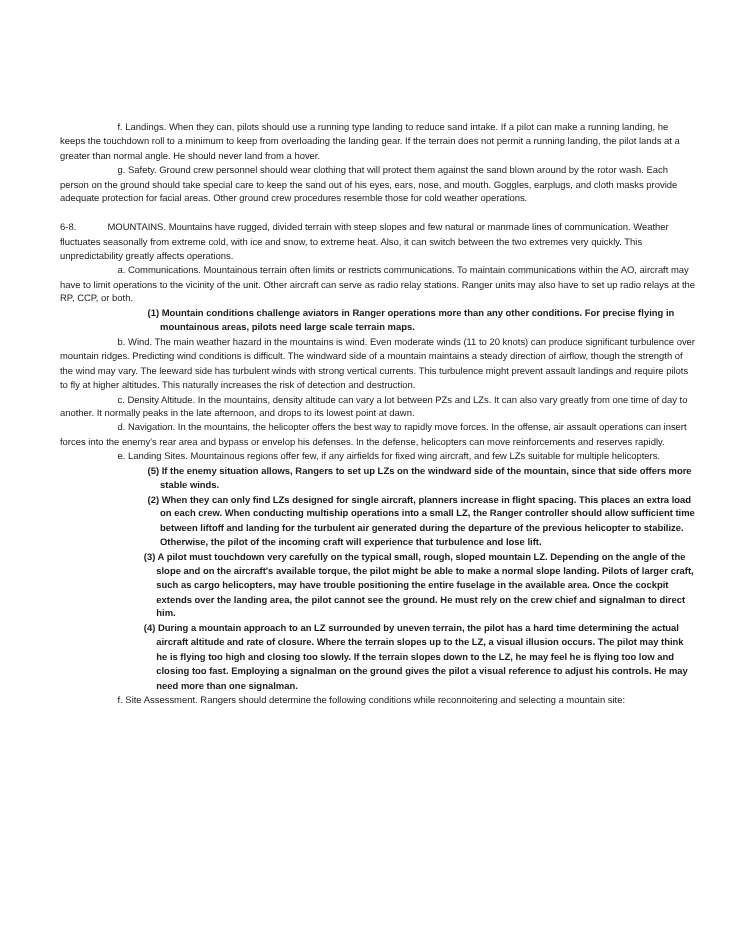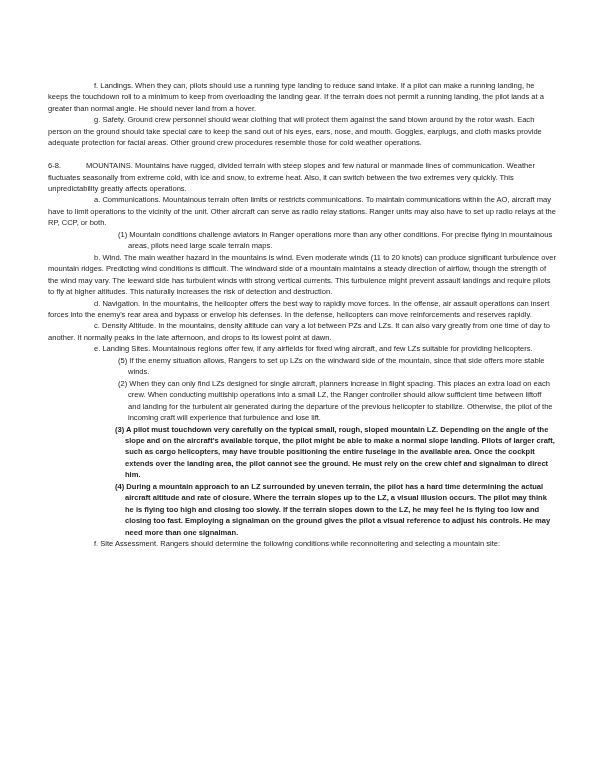--- a/index.html
+++ b/index.html
@@ -17,21 +17,21 @@
   .page {
     position: relative;
     width: 600px;
     height: 758px;
     background: #ffffff;
     box-sizing: border-box;
   }
   .content {
     position: absolute;
     left: 48px;
-    top: 80px;
+    top: 96px;
     width: 508px;
     font-size: 7.55px;
     line-height: 11.45px;
     text-align: left;
     color: #1c1c1c;
     -webkit-font-smoothing: antialiased;
   }
   
   p {
     margin: 0;
@@ -46,20 +46,21 @@
   }
   .section-head .sec-num {
     display: inline-block;
     min-width: 38px;
   }
   
   .sub-item {
     padding-left: 80px;
     text-indent: -10px;
     margin: 0;
+    font-weight: bold;
   }
   
   .sub-item-b {
     padding-left: 77px;
     text-indent: -10px;
     margin: 0;
     font-weight: bold;
   }
 </style>
 </head>
@@ -74,25 +75,25 @@
 
     <p class="section-head"><span class="sec-num">6-8.</span><span>MOUNTAINS. Mountains have rugged, divided terrain with steep slopes and few natural or manmade lines of communication. Weather fluctuates seasonally from extreme cold, with ice and snow, to extreme heat. Also, it can switch between the two extremes very quickly. This unpredictability greatly affects operations.</span></p>
 
     <p class="para">a. Communications. Mountainous terrain often limits or restricts communications. To maintain communications within the AO, aircraft may have to limit operations to the vicinity of the unit. Other aircraft can serve as radio relay stations. Ranger units may also have to set up radio relays at the RP, CCP, or both.</p>
 
     <p class="sub-item">(1) Mountain conditions challenge aviators in Ranger operations more than any other conditions. For precise flying in mountainous areas, pilots need large scale terrain maps.</p>
 
 
     <p class="para">b. Wind. The main weather hazard in the mountains is wind. Even moderate winds (11 to 20 knots) can produce significant turbulence over mountain ridges. Predicting wind conditions is difficult. The windward side of a mountain maintains a steady direction of airflow, though the strength of the wind may vary. The leeward side has turbulent winds with strong vertical currents. This turbulence might prevent assault landings and require pilots to fly at higher altitudes. This naturally increases the risk of detection and destruction.</p>
 
+    <p class="para">c. Density Altitude. In the mountains, density altitude can vary a lot between PZs and LZs. It can also vary greatly from one time of day to another. It normally peaks in the late afternoon, and drops to its lowest point at dawn.</p>
+
     <p class="para">d. Navigation. In the mountains, the helicopter offers the best way to rapidly move forces. In the offense, air assault operations can insert forces into the enemy's rear area and bypass or envelop his defenses. In the defense, helicopters can move reinforcements and reserves rapidly.</p>
 
-    <p class="para">c. Density Altitude. In the mountains, density altitude can vary a lot between PZs and LZs. It can also vary greatly from one time of day to another. It normally peaks in the late afternoon, and drops to its lowest point at dawn.</p>
-
-    <p class="para">e. Landing Sites. Mountainous regions offer few, if any airfields for fixed wing aircraft, and few LZs suitable for providing helicopters.</p>
+    <p class="para">e. Landing Sites. Mountainous regions offer few, if any airfields for fixed wing aircraft, and few LZs suitable for multiple helicopters.</p>
 
     <p class="sub-item">(5) If the enemy situation allows, Rangers to set up LZs on the windward side of the mountain, since that side offers more stable winds.</p>
 
     <p class="sub-item">(2) When they can only find LZs designed for single aircraft, planners increase in flight spacing. This places an extra load on each crew. When conducting multiship operations into a small LZ, the Ranger controller should allow sufficient time between liftoff and landing for the turbulent air generated during the departure of the previous helicopter to stabilize. Otherwise, the pilot of the incoming craft will experience that turbulence and lose lift.</p>
 
     <p class="sub-item-b">(3) A pilot must touchdown very carefully on the typical small, rough, sloped mountain LZ. Depending on the angle of the slope and on the aircraft's available torque, the pilot might be able to make a normal slope landing. Pilots of larger craft, such as cargo helicopters, may have trouble positioning the entire fuselage in the available area. Once the cockpit extends over the landing area, the pilot cannot see the ground. He must rely on the crew chief and signalman to direct him.</p>
 
     <p class="sub-item-b">(4) During a mountain approach to an LZ surrounded by uneven terrain, the pilot has a hard time determining the actual aircraft altitude and rate of closure. Where the terrain slopes up to the LZ, a visual illusion occurs. The pilot may think he is flying too high and closing too slowly. If the terrain slopes down to the LZ, he may feel he is flying too low and closing too fast. Employing a signalman on the ground gives the pilot a visual reference to adjust his controls. He may need more than one signalman.</p>
 
     <p class="para">f. Site Assessment. Rangers should determine the following conditions while reconnoitering and selecting a mountain site:</p>

